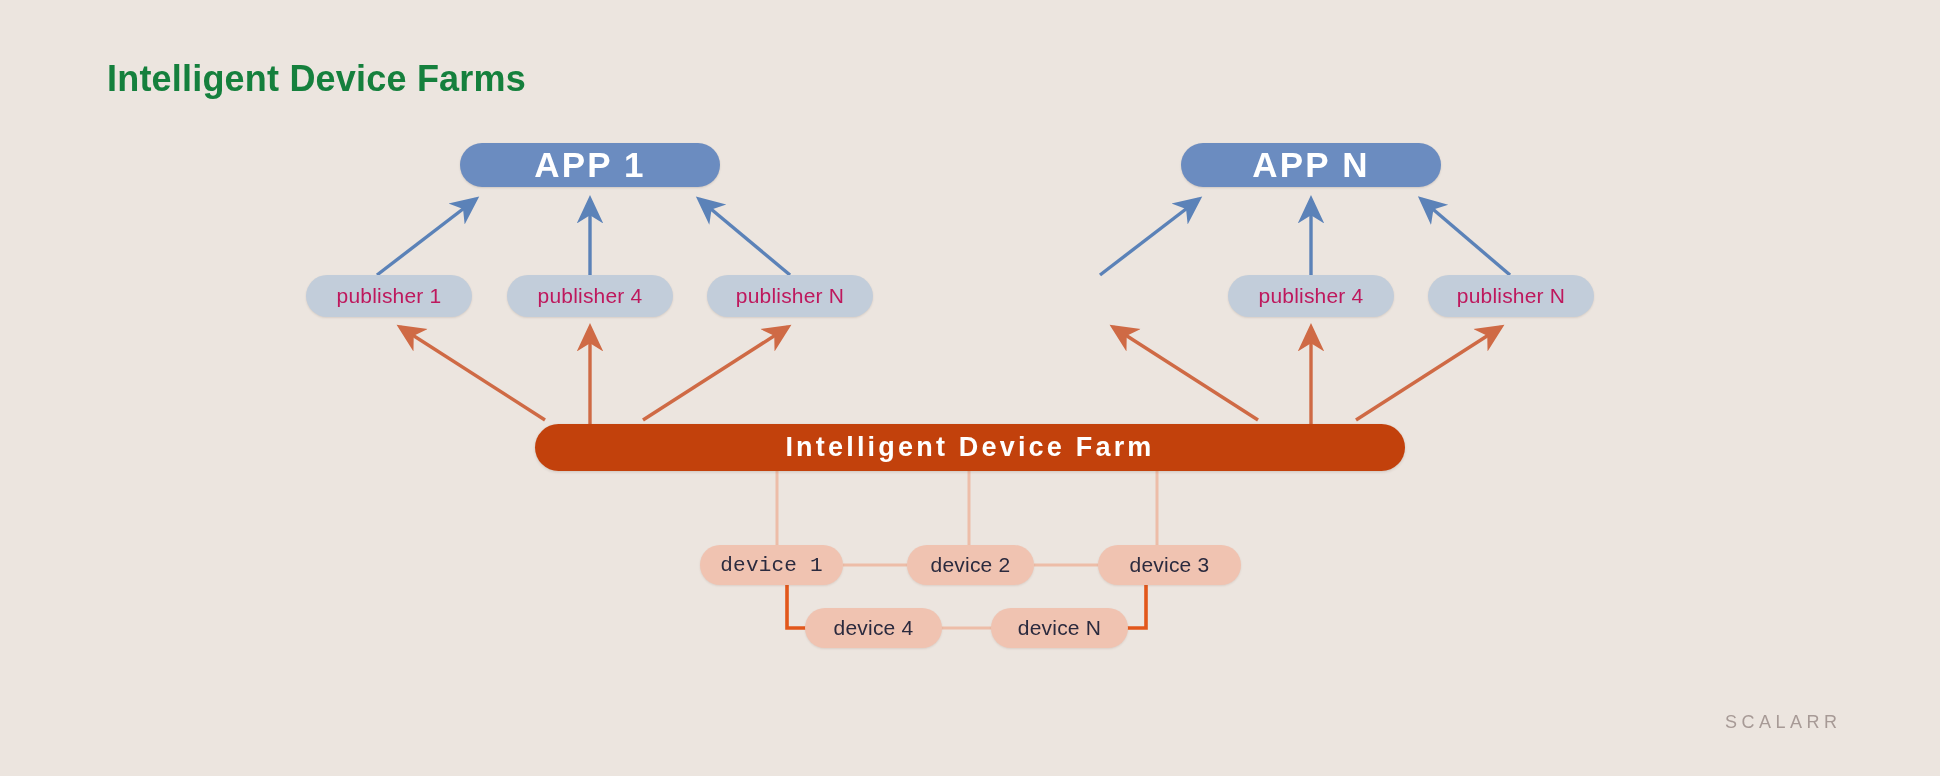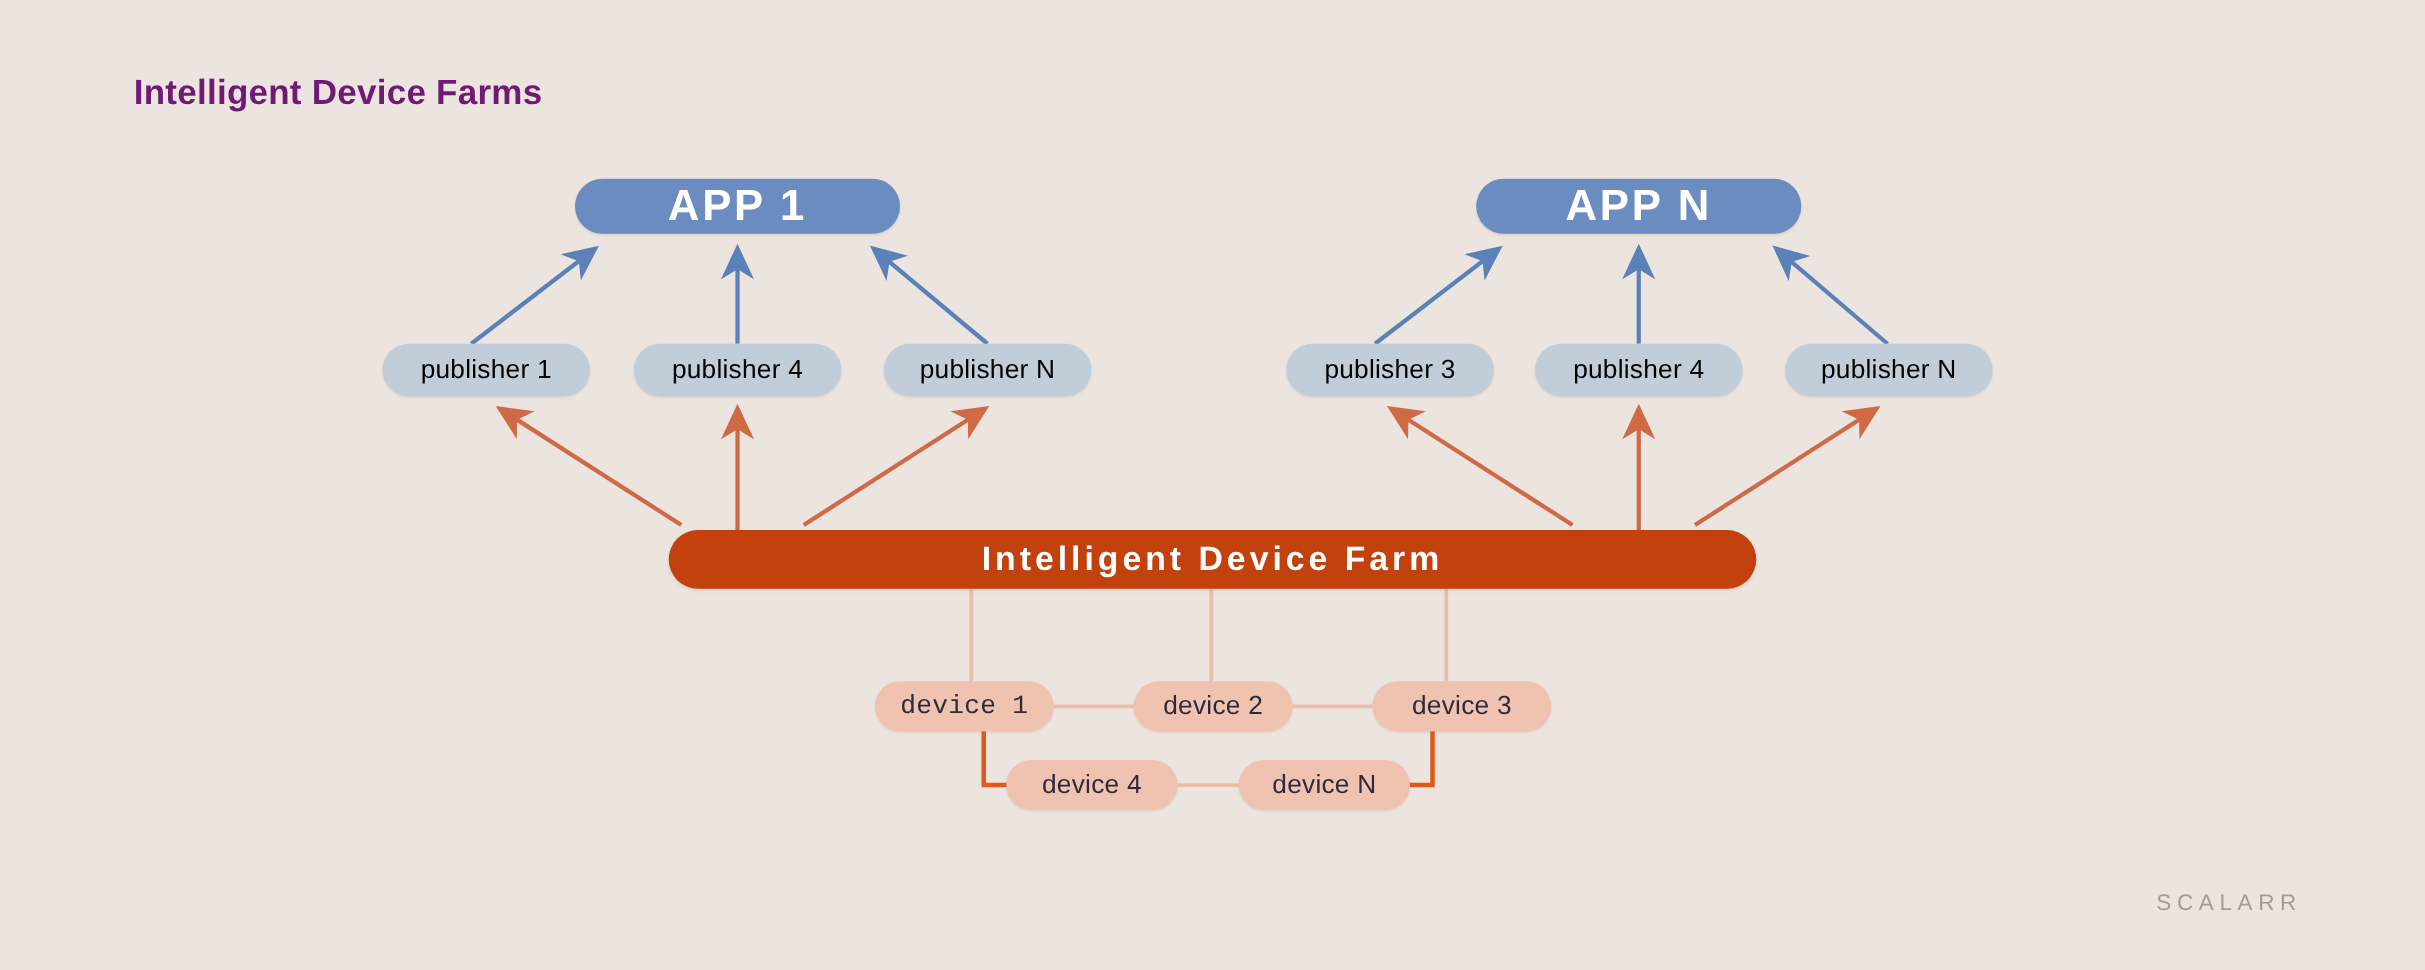--- a/index.html
+++ b/index.html
@@ -25,23 +25,23 @@
     top: 0;
     width: 1940px;
     height: 776px;
     pointer-events: none;
   }
 
   .title {
     position: absolute;
     left: 107px;
     top: 58px;
-    font-size: 28px;
+    font-size: 36px;
     font-weight: bold;
-    color: #701a75;
+    color: #15803d;
     letter-spacing: 0.2px;
     white-space: nowrap;
   }
 
   .node {
     position: absolute;
     display: flex;
     align-items: center;
     justify-content: center;
     box-sizing: border-box;
@@ -55,21 +55,21 @@
     border-radius: 22px;
     font-size: 35px;
     font-weight: bold;
     letter-spacing: 2.2px;
     box-shadow: 0 1px 2px rgba(90,70,60,0.18);
   }
 
   .publisher-node {
     height: 42px;
     background: #c2cdda;
-    color: #000000;
+    color: #be185d;
     border-radius: 21px;
     font-size: 21px;
     font-weight: normal;
     letter-spacing: 0.2px;
     box-shadow: 0 1px 2px rgba(90,70,60,0.14);
   }
 
   .farm-node {
     height: 47px;
     background: #c2410c;
@@ -197,23 +197,20 @@
   <div class="node publisher-node" style="left:306px; top:275px; width:166px;">
     <span>publisher 1</span>
   </div>
   <div class="node publisher-node" style="left:507px; top:275px; width:166px;">
     <span>publisher 4</span>
   </div>
   <div class="node publisher-node" style="left:707px; top:275px; width:166px;">
     <span>publisher N</span>
   </div>
 
-  <div class="node publisher-node" style="left:1029px; top:275px; width:166px;">
-    <span>publisher 3</span>
-  </div>
   <div class="node publisher-node" style="left:1228px; top:275px; width:166px;">
     <span>publisher 4</span>
   </div>
   <div class="node publisher-node" style="left:1428px; top:275px; width:166px;">
     <span>publisher N</span>
   </div>
 
   <div class="node farm-node" style="left:535px; top:424px; width:870px;">
     <span>Intelligent Device Farm</span>
   </div>

